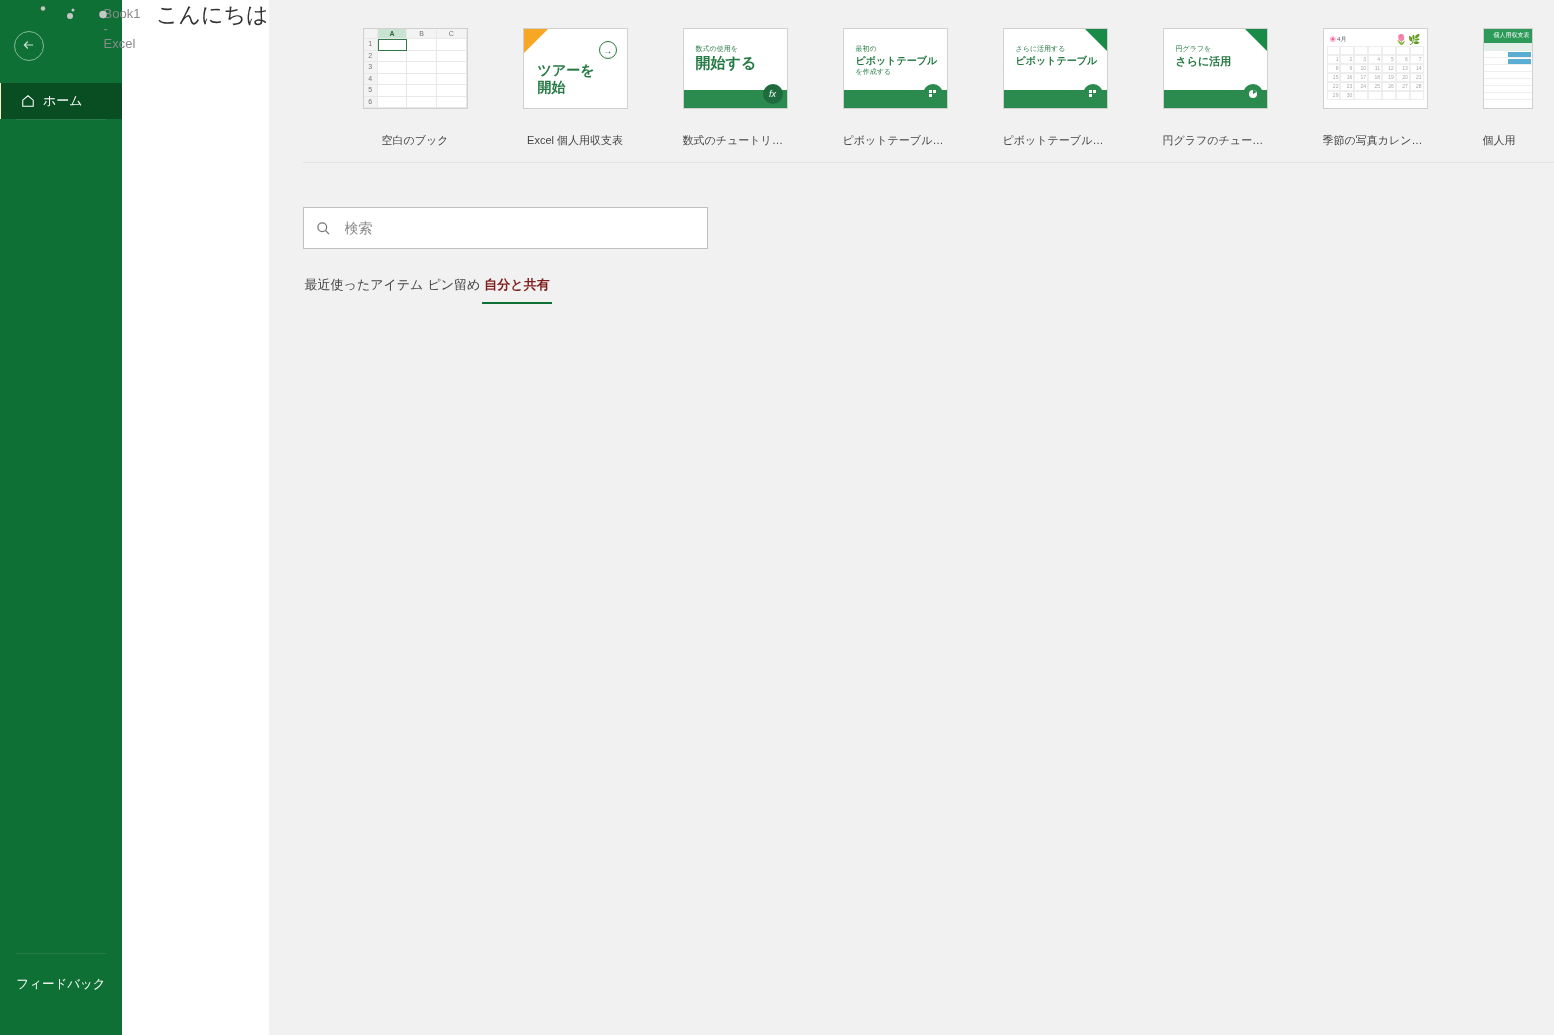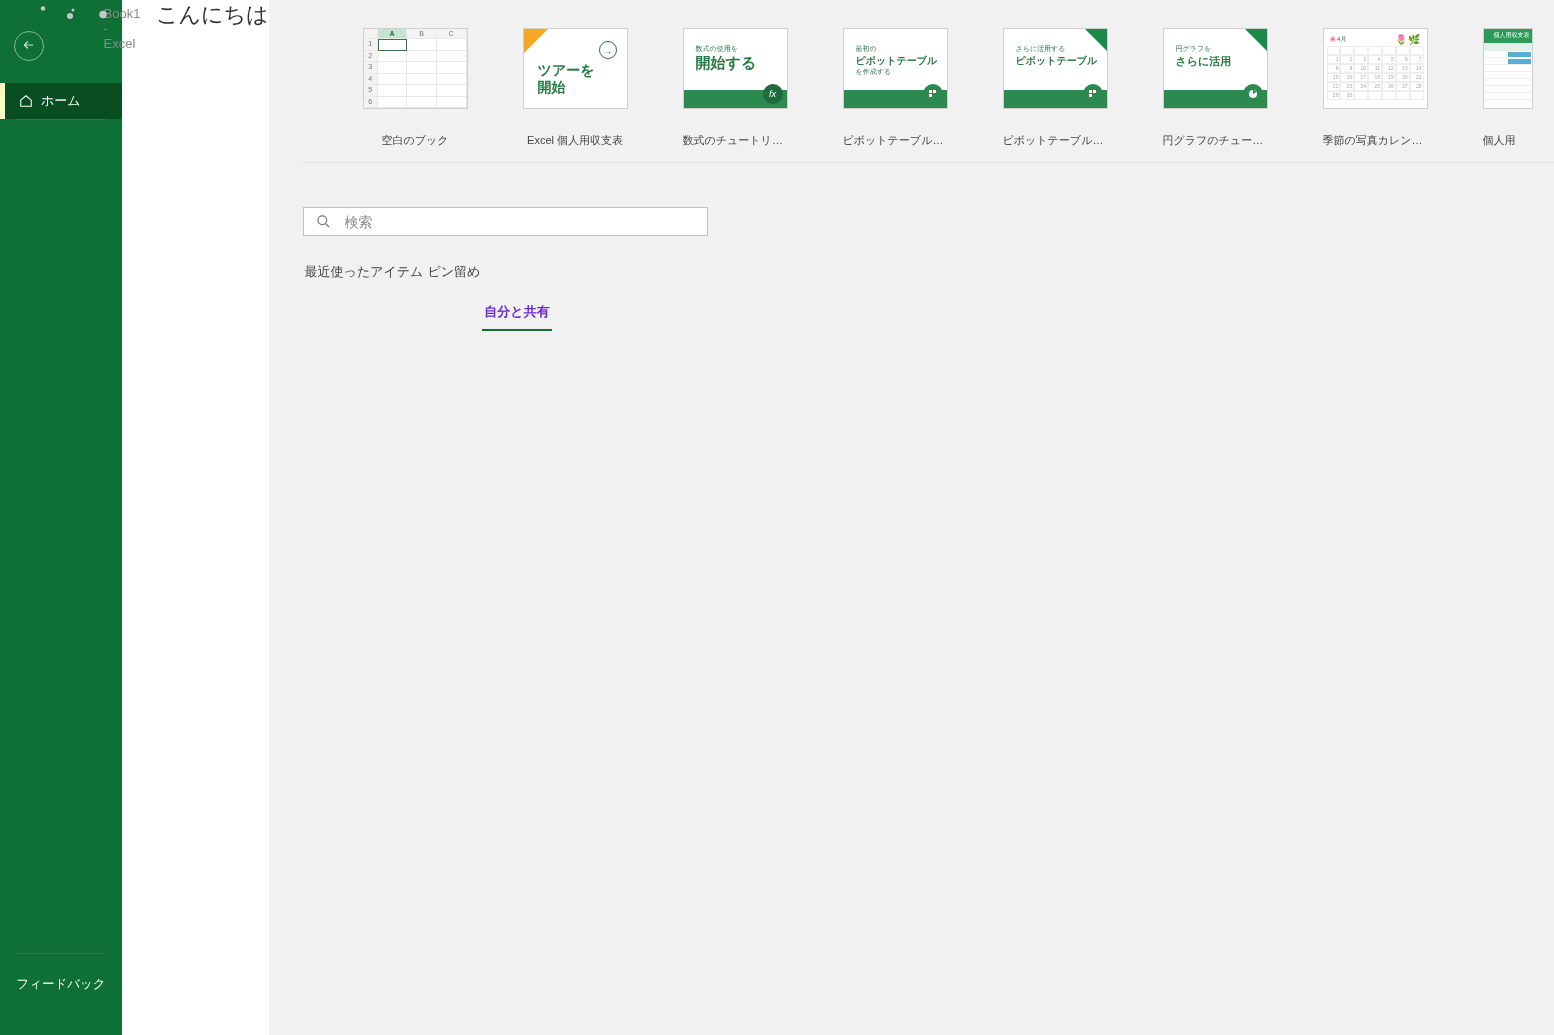--- a/index.html
+++ b/index.html
@@ -1,21 +1,21 @@
 <!DOCTYPE html>
 <html><head>
   <meta charset="utf-8">
   <style>
     * { margin: 0; padding: 0; box-sizing: border-box; font-family: "Yu Gothic UI", "Meiryo", sans-serif; }
     body { width: 1554px; height: 1035px; background: #fff; overflow: hidden; display: flex; }
     
     .sidebar { width: 122px; height: 100%; background: #0e7035; display: flex; flex-direction: column; }
     .back-btn { width: 30px; height: 30px; margin: 31px 0 0 14px; border: 1.5px solid #87b89a; border-radius: 50%; display: flex; align-items: center; justify-content: center; cursor: pointer; }
     .back-arrow { color: #cde0d3; font-size: 15px; }
-    .nav-item { width: 100%; height: 36px; margin-top: 22px; background: #094d23; border-left: 5px solid #fef9c3; display: flex; align-items: center; padding-left: 14px; cursor: pointer; }
+    .nav-item { width: 100%; height: 36px; margin-top: 22px; background: #094d23; border-left: 1px solid #fef9c3; display: flex; align-items: center; padding-left: 20px; cursor: pointer; }
     .nav-item .icon { color: #fff; font-size: 13px; margin-right: 8px; }
     .nav-item .label { color: #fff; font-size: 13px; }
     .nav-divider { width: 90px; height: 1px; background: #277c48; margin: 0 auto; margin-top: 0; }
     .sidebar-spacer { flex: 1; }
     .feedback-section { padding-bottom: 42px; }
     .feedback-divider { width: 90px; height: 1px; background: #277c48; margin: 0 auto 22px auto; }
     .feedback-link { color: #fff; font-size: 12.5px; text-align: center; cursor: pointer; padding: 0 15px; }
     
     .main { flex: 1; height: 100%; display: flex; flex-direction: row; position: relative; }
     .topbar { height: 68px; background: #fff; display: flex; align-items: center; justify-content: center; position: relative; }
@@ -64,28 +64,28 @@
     
     
     .thumb-budget { }
     .thumb-budget .bhead { height:14px; background:#2e9a5a; font-size:6px; color:#fff; text-align:right; padding:2px; }
     .thumb-budget .btabs { height:8px; background:#e5efe9; }
     .thumb-budget .brow { display:flex; height:7px; border-bottom:0.5px solid #eee; }
     .thumb-budget .brow div { font-size:4px; color:#888; padding:0 1px; flex:1; }
     .thumb-budget .bbar { background:#5aaed1; height:5px; margin:1px; }
     
     .search-section { padding: 44px 34px 0 34px; }
-    .search-box { width: 405px; height: 29px; border: 1px solid #c0c0c0; background: #fff; display: flex; align-items: center; padding: 0 12px; }
+    .search-box { width: 405px; height: 42px; border: 1px solid #c0c0c0; background: #fff; display: flex; align-items: center; padding: 0 12px; }
     .search-icon { color: #767676; font-size: 14px; margin-right: 14px; }
     .search-input { flex:1; border: none; outline: none; font-size: 14px; color: #333; background: transparent; }
     .search-input::placeholder { color: #888; }
     
     .tabs-row { display: flex; margin-top: 22px; padding: 0 34px; }
     .tab { font-size: 13px; color: #444; padding: 5px 2px 8px 2px; cursor: pointer; }
-    .tab.active { font-weight: bold; color: #6d28d9; border-bottom: 2px solid #0e7035; margin-top: 40px; }
+    .tab.active { font-weight: bold; color: #7f1d1d; border-bottom: 2px solid #0e7035; }
     
     .empty-msg { padding: 15px 34px; font-size: 12px; color: #555; }
     
     .home-icon svg, .search-svg svg { display:block; }
   </style>
 </head>
 <body>
 
 <div class="sidebar">
   <div class="back-btn">

